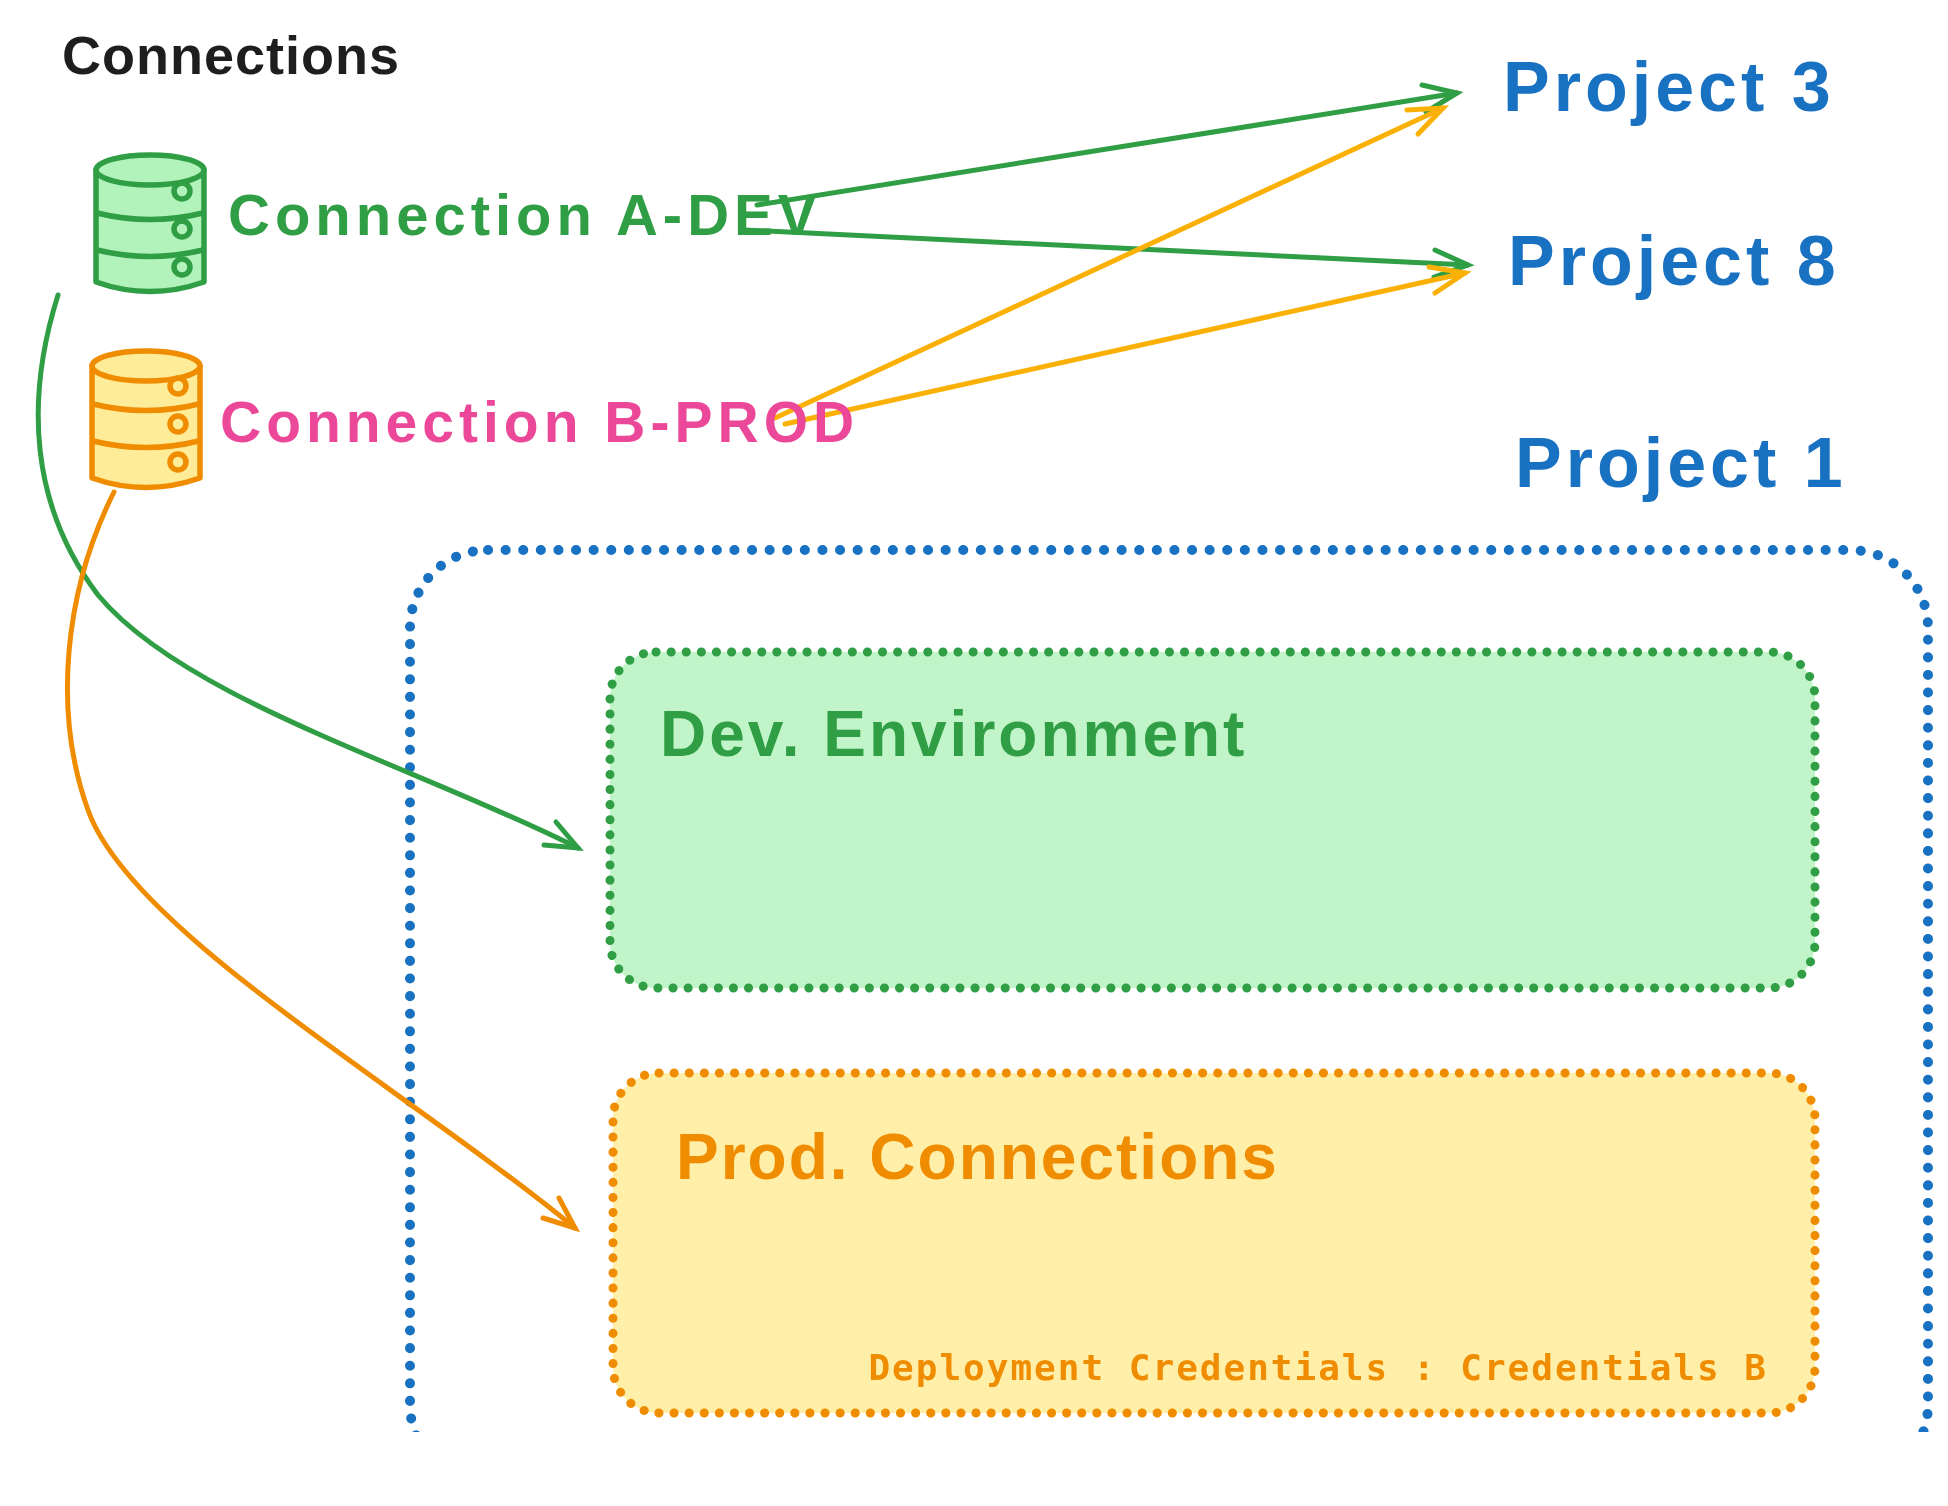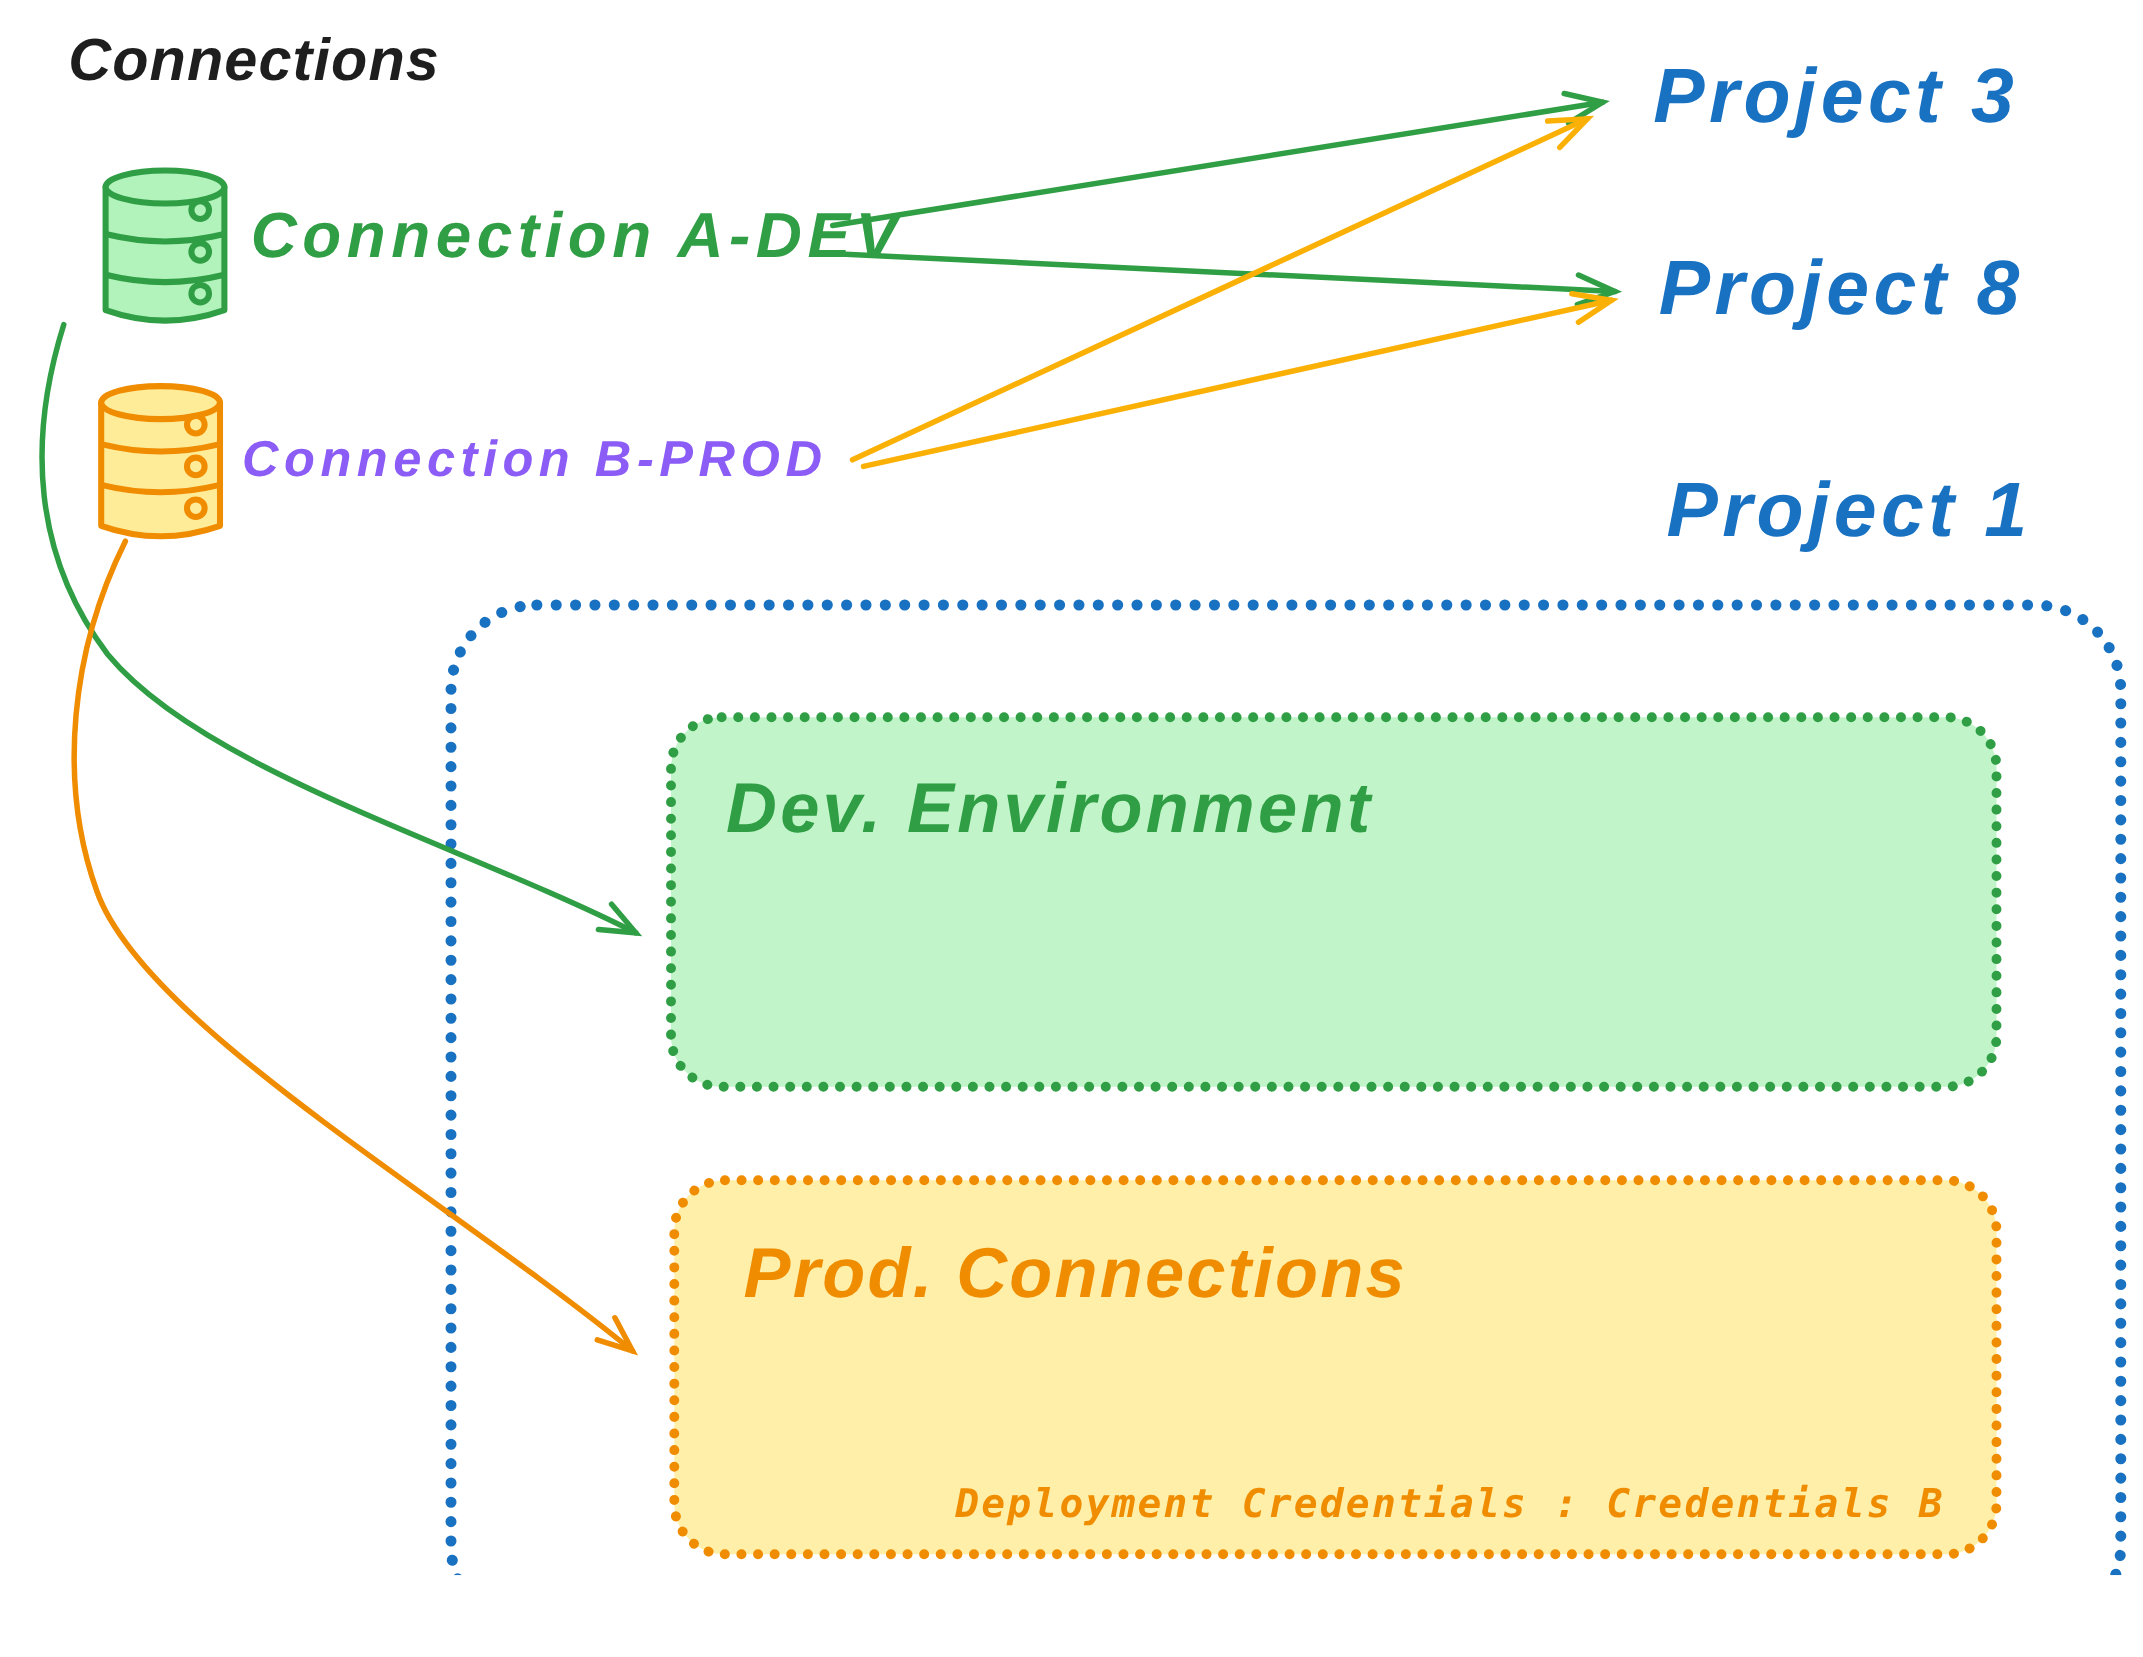--- a/index.html
+++ b/index.html
@@ -2,35 +2,34 @@
 <html><head>
 <meta charset="utf-8">
 <style>
   html,body{margin:0;padding:0;background:#ffffff;}
   .canvas{
     position:relative;
     width:1948px;height:1432px;
     background:#ffffff;
     overflow:hidden;
     font-family:"Liberation Sans", sans-serif;
-    font-style:italic;
   }
   .label{position:absolute;white-space:nowrap;line-height:1;}
   .hand{font-weight:bold;}
   .title{
     left:62px;top:28px;
     font-size:54px;color:#1e1e1e;letter-spacing:1px;
   }
   .conn-a{
     left:228px;top:186px;
     font-size:58px;color:#2f9e44;letter-spacing:5px;
   }
   .conn-b{
     left:220px;top:394px;
-    font-size:46px;color:#8b5cf6;letter-spacing:5px;
+    font-size:57px;color:#ec4899;letter-spacing:5px;
   }
   .project{font-size:70px;color:#1971c2;letter-spacing:4px;}
   .project-3{left:1503px;top:52px;}
   .project-2{left:1508px;top:226px;}
   .project-1{left:1515px;top:428px;}
   .env-title{font-size:64px;}
   .dev-title{left:660px;top:702px;color:#2f9e44;letter-spacing:3px;}
   .prod-title{left:676px;top:1125px;color:#f08c00;letter-spacing:2px;}
   .creds{
     font-family:"DejaVu Sans Mono", monospace;

